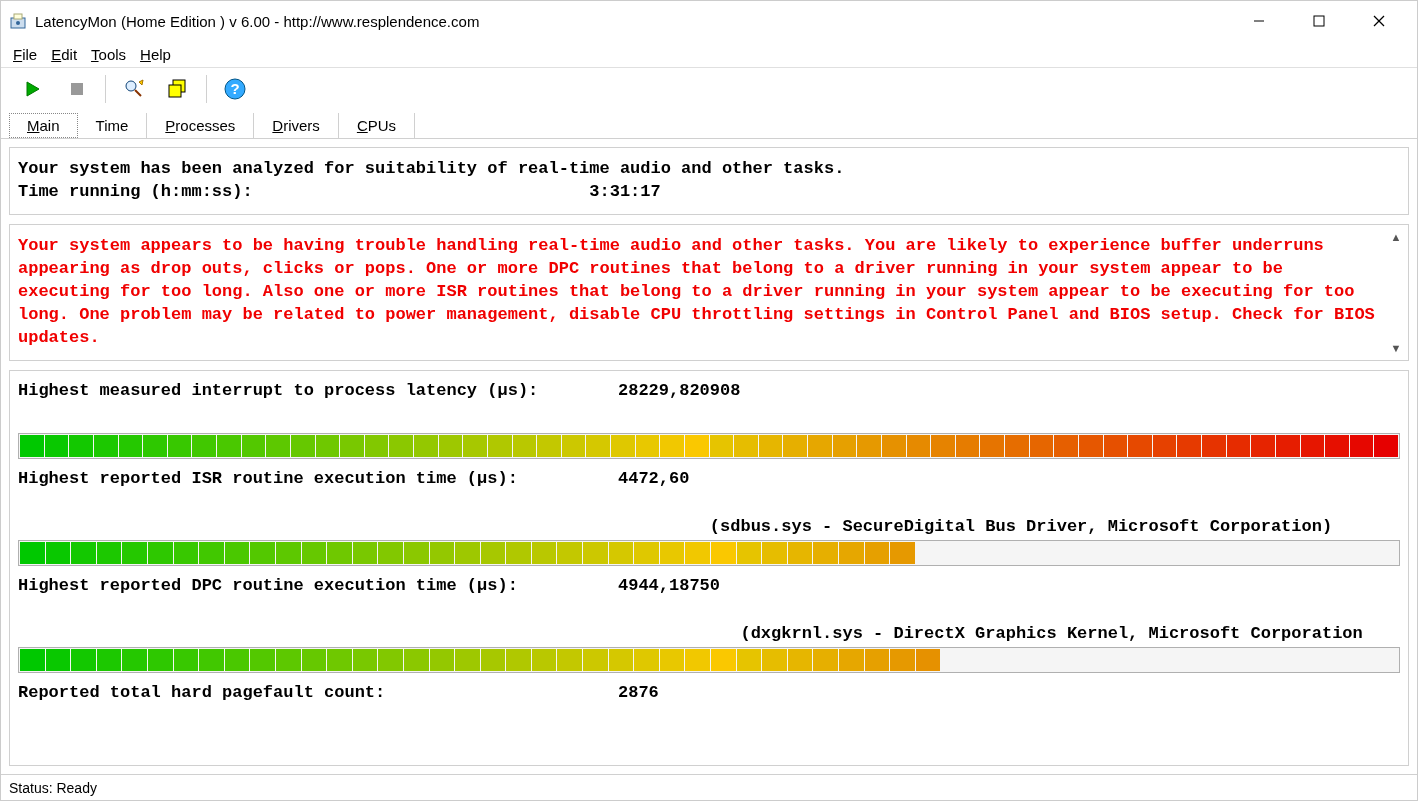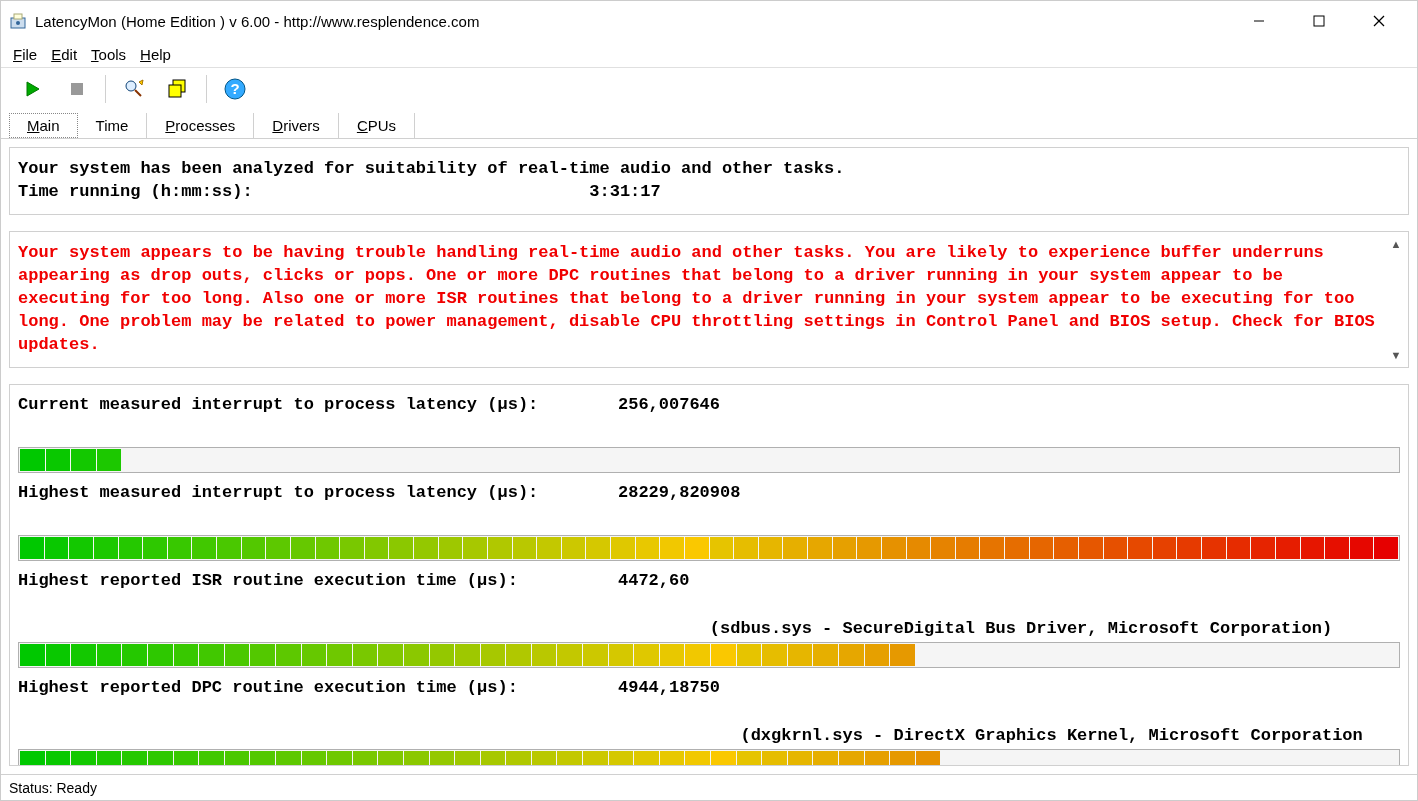--- a/index.html
+++ b/index.html
@@ -69,21 +69,21 @@
   }
   .tab.active {
     border: 1px dotted #888;
     padding: 3px 17px;
   }
   .content {
     flex: 1;
     padding: 8px;
     display: flex;
     flex-direction: column;
-    gap: 16px;
+    gap: 9px;
     overflow: hidden;
   }
   .panel {
     border: 1px solid #d0d0d0;
     background: #fff;
     padding: 10px 8px;
   }
   .mono {
     font-family: "Courier New", monospace;
     font-size: 17px;
@@ -241,33 +241,20 @@
     </div>
   </div>
 
   <div class="panel warning-panel">
     <div class="scroll-arrow scroll-up">▲</div>
     <div class="mono warning-text">Your system appears to be having trouble handling real-time audio and other tasks. You are likely to experience buffer underruns appearing as drop outs, clicks or pops. One or more DPC routines that belong to a driver running in your system appear to be executing for too long. Also one or more ISR routines that belong to a driver running in your system appear to be executing for too long. One problem may be related to power management, disable CPU throttling settings in Control Panel and BIOS setup. Check for BIOS updates.</div>
     <div class="scroll-arrow scroll-down">▼</div>
   </div>
 
   <div class="metrics" id="metrics">
-      <div class="metric-row">
-        <div class="metric-label-row">
-          <span class="metric-label">Current measured interrupt to process latency (µs):       </span>
-          <span class="metric-value">256,007646</span>
-          <span class="metric-extra"></span>
-        </div>
-        <div class="bar">
-          <div class="seg" style="width: 1.78571%; background: rgb(0, 200, 0);"></div>
-          <div class="seg" style="width: 1.78571%; background: rgb(9, 200, 0);"></div>
-          <div class="seg" style="width: 1.78571%; background: rgb(19, 200, 0);"></div>
-          <div class="seg" style="width: 1.78571%; background: rgb(28, 200, 0);"></div>
-        </div>
-      </div>
       <div class="metric-row">
         <div class="metric-label-row">
           <span class="metric-label">Highest measured interrupt to process latency (µs):       </span>
           <span class="metric-value">28229,820908</span>
           <span class="metric-extra"></span>
         </div>
         <div class="bar">
           <div class="seg" style="width: 1.78571%; background: rgb(0, 200, 0);"></div>
           <div class="seg" style="width: 1.78571%; background: rgb(9, 200, 0);"></div>
           <div class="seg" style="width: 1.78571%; background: rgb(19, 200, 0);"></div>

